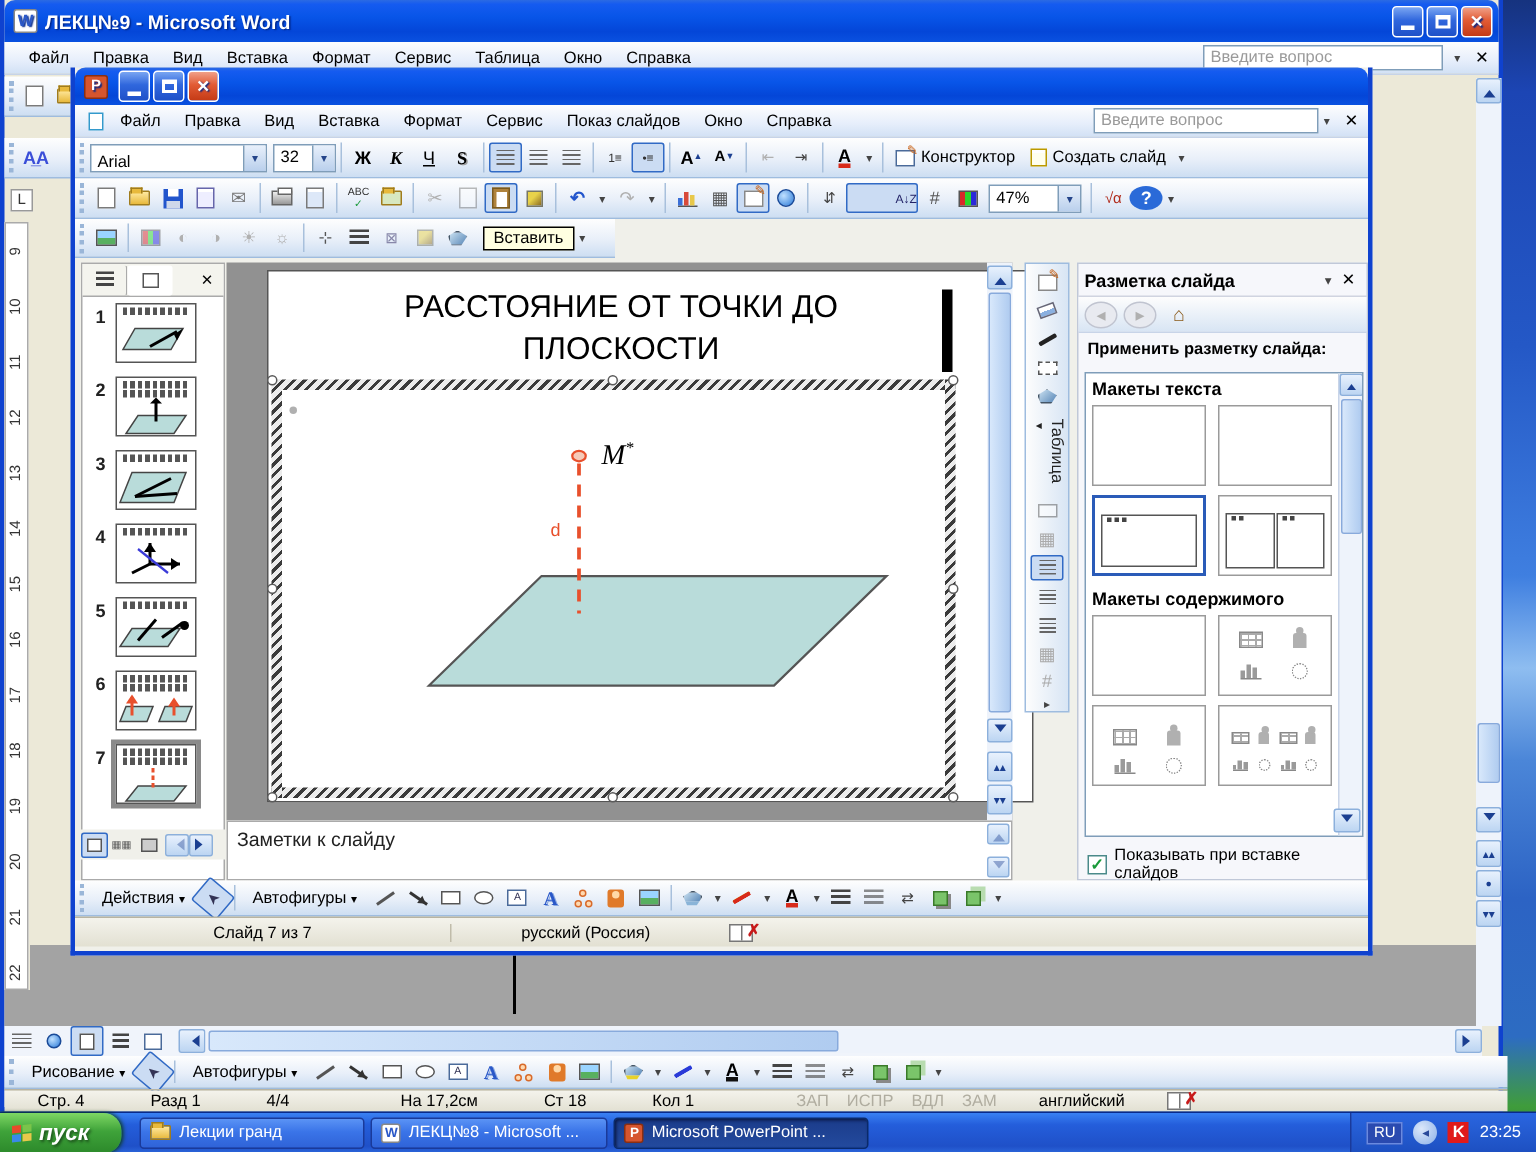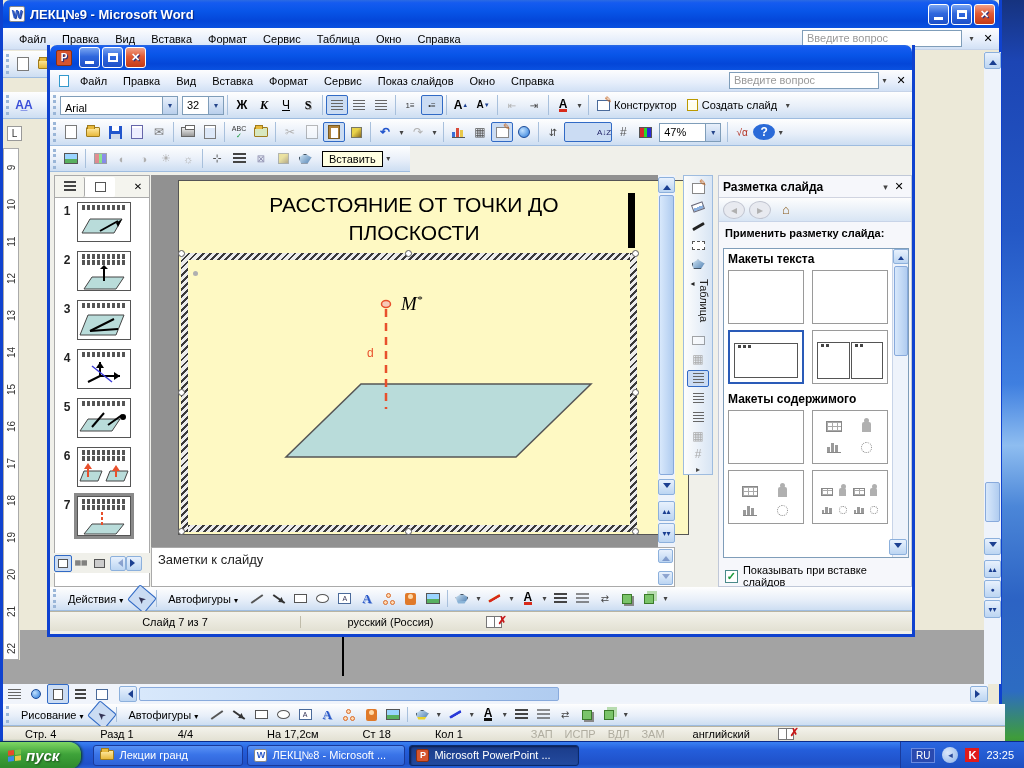--- a/index.html
+++ b/index.html
@@ -624,21 +624,21 @@
           <svg width="52" height="26" style="position:absolute;left:0;top:13px;">
               <polygon points="14,14 46,14 38,24 6,24" fill="#b9dcda" stroke="#444"></polygon>
               <line x1="24" y1="2" x2="24" y2="16" stroke="#e8502c" stroke-width="2" stroke-dasharray="3,2"></line>
             </svg>
           </span>
       </div>
     </div>
 
     <div class="abs" style="left:101px;top:0;width:524px;height:372px;background:#919191;">
 
-      <div class="abs" style="left:27px;top:5px;width:511px;height:355px;background:#fef9c3;border:1px solid #555;">
+      <div class="abs" style="left:27px;top:5px;width:511px;height:355px;background:#ffffff;border:1px solid #555;">
         <div style="position:absolute;left:60px;top:10px;width:350px;text-align:center;font-size:21px;line-height:28px;color:#000;">РАССТОЯНИЕ ОТ ТОЧКИ ДО ПЛОСКОСТИ</div>
         <div class="abs" style="left:449px;top:12px;width:7px;height:55px;background:#000;"></div>
 
         <div class="hatch" style="left:2px;top:72px;width:456px;height:7px;"></div>
         <div class="hatch" style="left:2px;top:344px;width:456px;height:7px;"></div>
         <div class="hatch" style="left:2px;top:72px;width:7px;height:279px;"></div>
         <div class="hatch" style="left:451px;top:72px;width:7px;height:279px;"></div>
         <span class="handle" style="left:-1px;top:69px;"></span>
         <span class="handle" style="left:226px;top:69px;"></span>
         <span class="handle" style="left:453px;top:69px;"></span>

